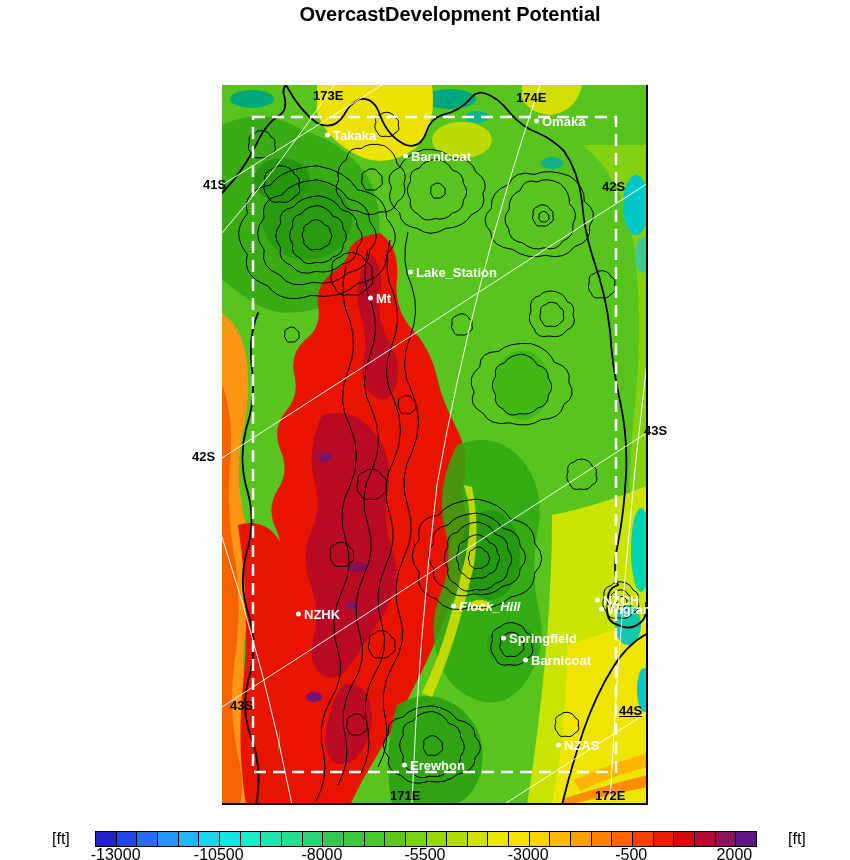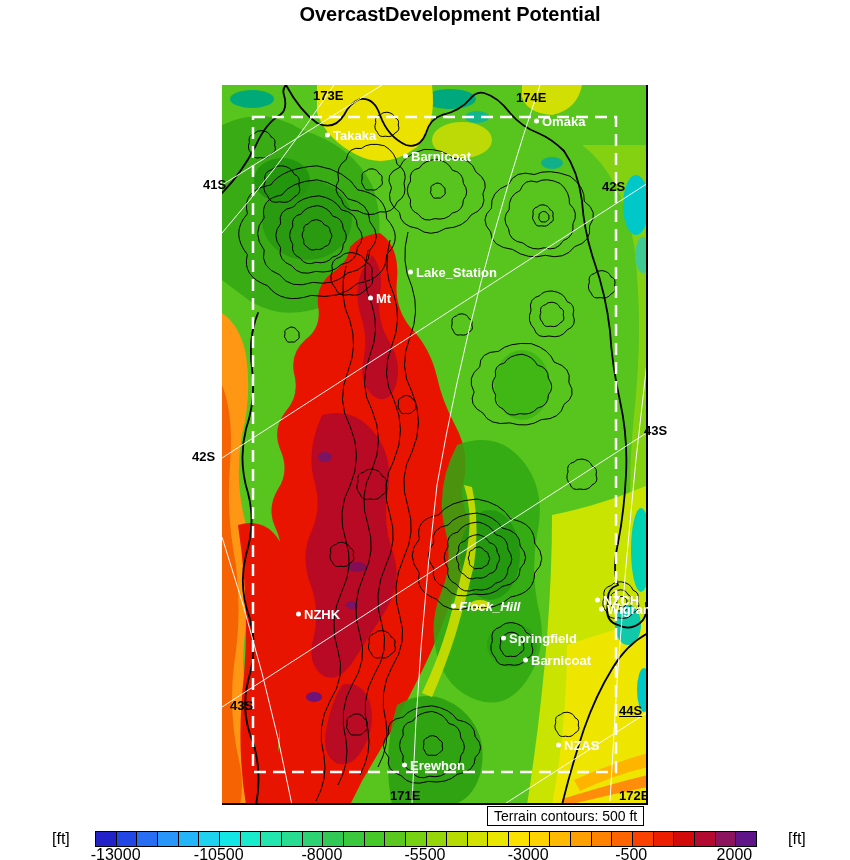--- a/index.html
+++ b/index.html
@@ -228,34 +228,33 @@
         </div>
         <div class="st" style="left: 180px; top: 680px;">
           <span class="dot"></span>
           <span class="lbl">Erewhon</span>
         </div>
       </div>
     <div id="gratlabel-layer">
         <div class="gl" style="left: 91px; top: 3px;">173E</div>
         <div class="gl" style="left: 294px; top: 5px;">174E</div>
         <div class="gl" style="left: 168px; top: 703px;">171E</div>
-        <div class="gl" style="left: 373px; top: 703px; margin-left: 24px;">172E</div>
+        <div class="gl" style="left: 373px; top: 703px;">172E</div>
         <div class="gl" style="left: 380px; top: 94px;">42S</div>
         <div class="gl" style="left: 8px; top: 613px;">43S</div>
         <div class="gl" style="left: 397px; top: 618px; text-decoration: underline;">44S</div>
       </div>
   </div>
 
   <div id="outside-labels">
       <div class="out-lbl" style="left: 203px; top: 177px;">41S</div>
       <div class="out-lbl" style="left: 192px; top: 449px;">42S</div>
       <div class="out-lbl" style="left: 644px; top: 423px;">43S</div>
     </div>
 
-  <div id="terrain-note">Terrain contours: 500 ft</div>
 
   <span class="ft-unit" id="ft-left">[ft]</span>
   <div id="cbar">
       <div class="cell" style="background: rgb(34, 34, 200);"></div>
       <div class="cell" style="background: rgb(35, 70, 230);"></div>
       <div class="cell" style="background: rgb(40, 110, 245);"></div>
       <div class="cell" style="background: rgb(40, 150, 250);"></div>
       <div class="cell" style="background: rgb(35, 180, 250);"></div>
       <div class="cell" style="background: rgb(30, 210, 240);"></div>
       <div class="cell" style="background: rgb(20, 230, 230);"></div>

